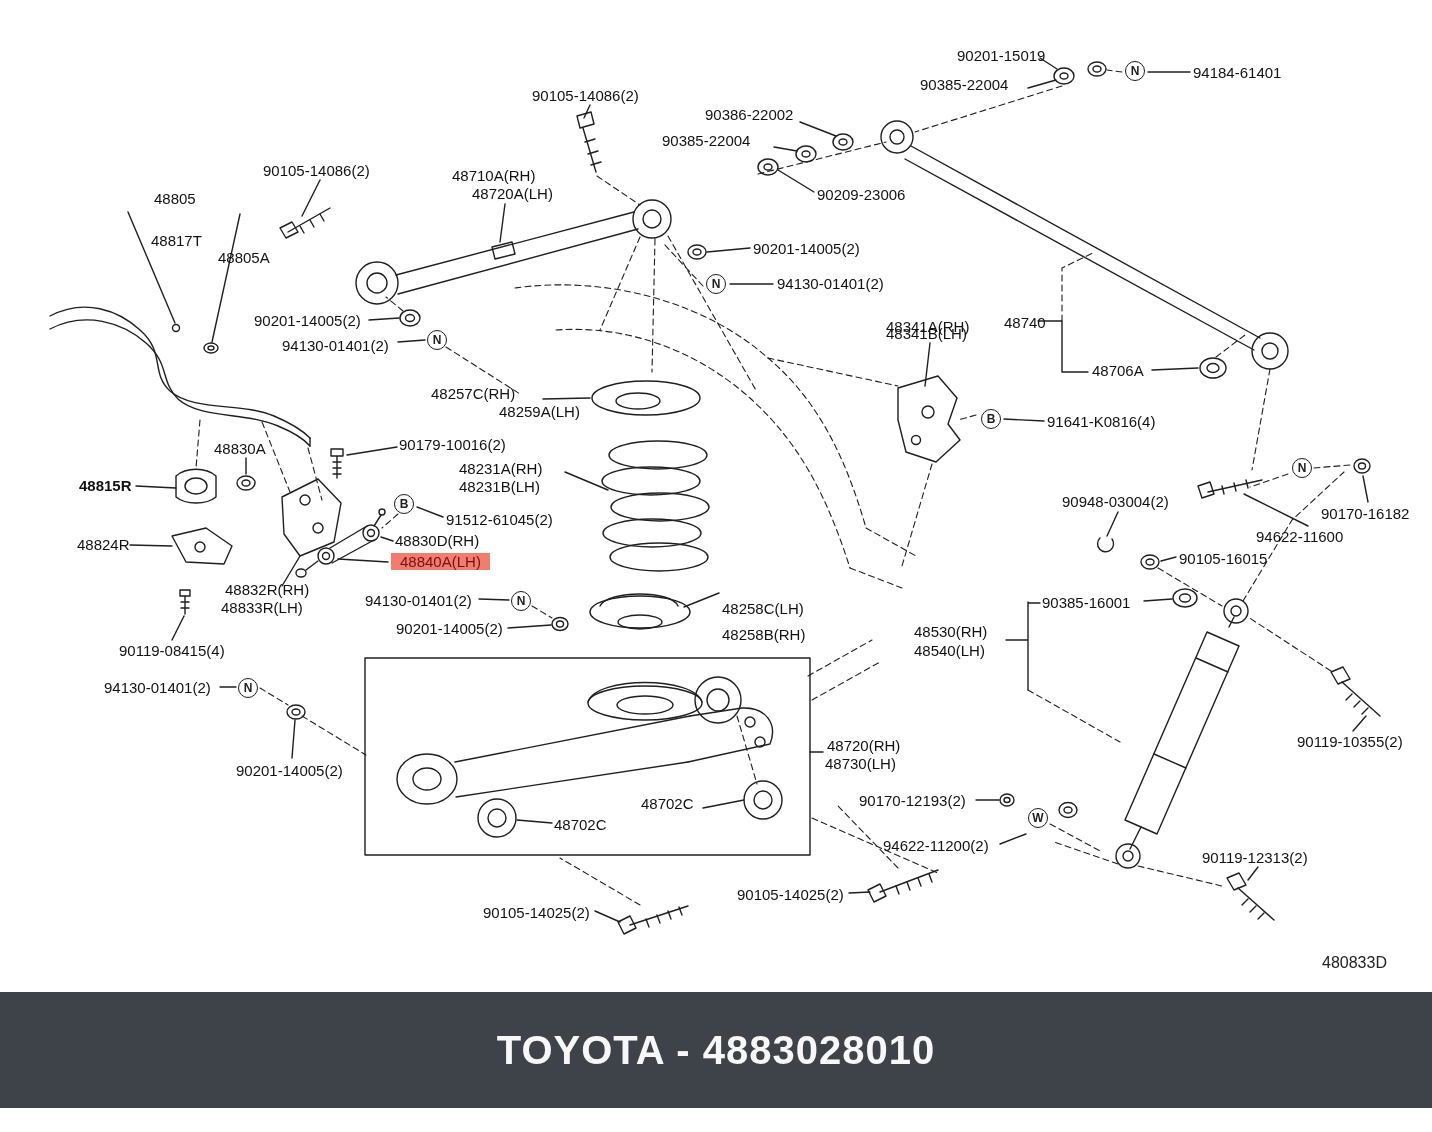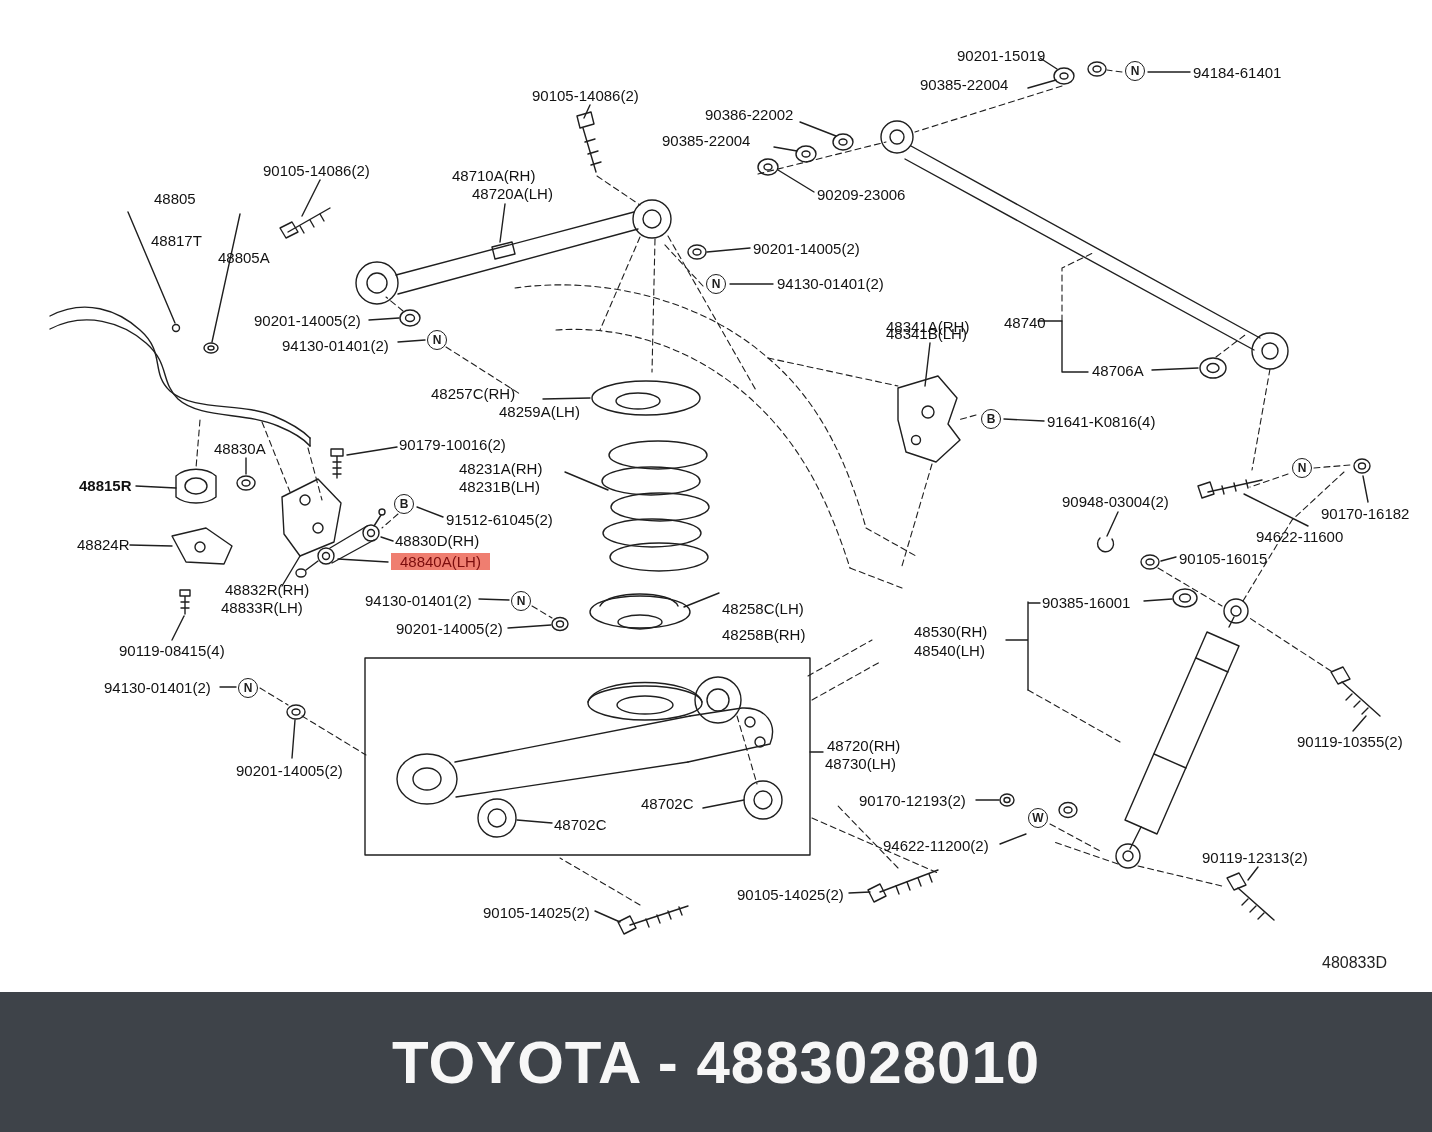--- a/index.html
+++ b/index.html
@@ -29,24 +29,24 @@
     position:absolute;width:20px;height:20px;border-radius:50%;
     border:1.6px solid #1d1d1d;background:#ffffff;
     display:flex;align-items:center;justify-content:center;
     font-size:12px;font-weight:bold;color:#1d1d1d;
     transform:translate(-50%,-50%);
   }
   .diagram-code{
     position:absolute;left:1322px;top:954px;font-size:16px;color:#222222;
   }
   .footer{
-    position:absolute;left:0;top:992px;width:1432px;height:140px;
+    position:absolute;left:0;top:992px;width:1432px;height:116px;
     background:var(--footer-bg);color:var(--footer-text);
     display:flex;align-items:center;justify-content:center;gap:118px;
-    font-size:60px;font-weight:bold;letter-spacing:1px;
+    font-size:40px;font-weight:bold;letter-spacing:1px;
   }
   .s{fill:none;stroke:var(--line);stroke-width:1.4;stroke-linecap:round;stroke-linejoin:round;}
   .d{fill:none;stroke:var(--line);stroke-width:1.1;stroke-linecap:round;stroke-linejoin:round;stroke-dasharray:6 4;}
 </style>
 </head>
 <body>
 
 <div class="page">
   <div class="canvas">
 

